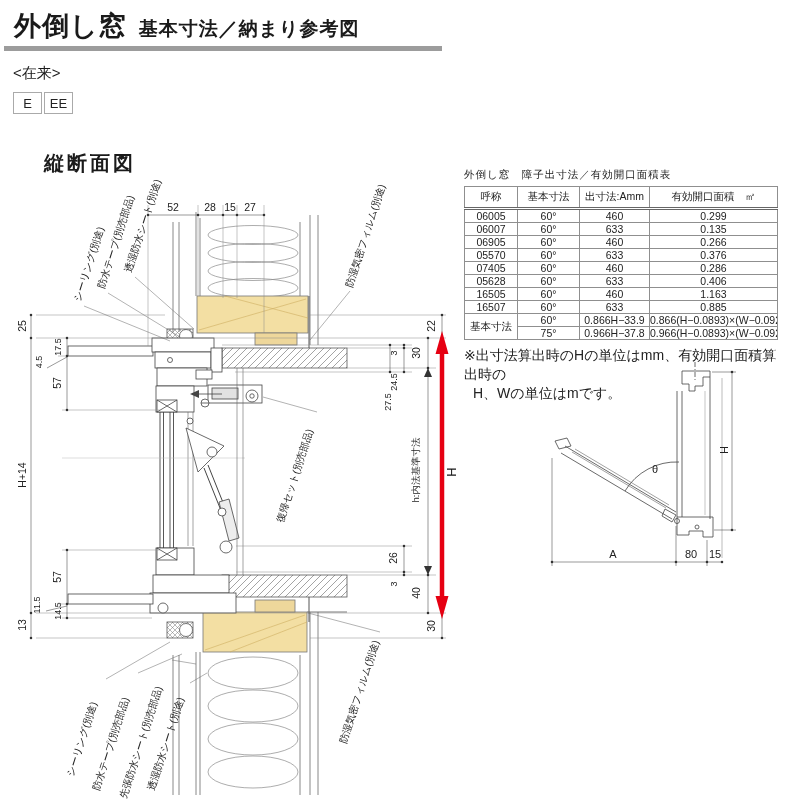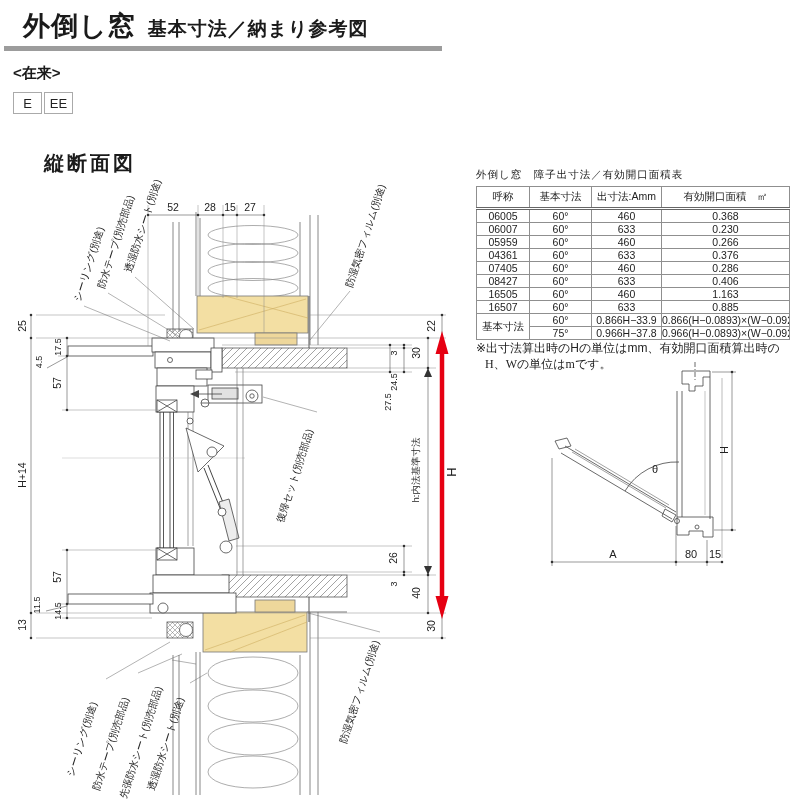--- a/index.html
+++ b/index.html
@@ -1,37 +1,37 @@
 <!DOCTYPE html>
 <html><head>
 <meta charset="utf-8">
 <style>
   html,body{margin:0;padding:0;background:#fff;}
   #page{position:relative;width:800px;height:800px;background:#fff;overflow:hidden;
         font-family:"Liberation Sans","DejaVu Sans",sans-serif;color:#1a1a1a;}
   .abs{position:absolute;}
   
-  #pagehead{left:14px;top:8px;white-space:nowrap;margin-left:9px;}
+  #pagehead{left:14px;top:8px;white-space:nowrap;}
   #pagehead .t1{font-size:27px;font-weight:bold;letter-spacing:1px;}
   #pagehead .t2{font-size:19px;font-weight:bold;margin-left:12px;letter-spacing:1px;}
   #rule{left:4px;top:46px;width:438px;height:5px;background:#9c9c9c;}
-  #zairai{left:13px;top:64px;font-size:15px;font-weight:700;}
+  #zairai{left:13px;top:64px;font-size:15px;font-weight:400;}
   #codes{left:13px;top:92px;display:flex;}
   .code{border:1.5px solid #aaa;min-width:21px;height:20px;display:flex;align-items:center;
         justify-content:center;font-size:13px;padding:0 3px;margin-right:2px;color:#222;}
   #secttitle{left:44px;top:150px;font-size:20px;font-weight:bold;letter-spacing:3px;}
   
-  #specblock{left:476px;top:168px;width:314px;font-size:10.5px;color:#222;}
+  #specblock{left:464px;top:168px;width:314px;font-size:10.5px;color:#222;}
   #spectitle{margin-bottom:4px;letter-spacing:1px;}
   table{border-collapse:collapse;width:100%;table-layout:fixed;}
   th,td{border:1px solid #8f8f8f;text-align:center;padding:0;height:12px;
         font-weight:normal;font-size:10.5px;white-space:nowrap;overflow:hidden;margin-top:17px;}
   thead th{height:20px;border-bottom:3px double #666;}
-  #specnote{font-size:12px;line-height:1.35;}
-  #specnote .n2{padding-left:9px;font-family:Liberation Serif, serif;}
+  #specnote{margin-top:6px;font-size:14px;line-height:1.35;}
+  #specnote .n2{padding-left:9px;}
   svg{position:absolute;overflow:visible;}
   svg text{font-family:"Liberation Sans","DejaVu Sans",sans-serif;}
 </style>
 </head>
 <body>
 
 <div id="page">
 
   <div class="abs" id="pagehead">
     <span class="t1">外倒し窓</span><span class="t2">基本寸法／納まり参考図</span>
@@ -280,48 +280,48 @@
           <th>基本寸法</th>
           <th>出寸法:Amm</th>
           <th>有効開口面積　㎡</th>
         </tr>
       </thead>
       <tbody>
         <tr>
             <td>06005</td>
             <td>60°</td>
             <td>460</td>
-            <td>0.368</td>
+            <td>0.299</td>
           </tr>
         <tr>
             <td>06007</td>
             <td>60°</td>
             <td>633</td>
-            <td>0.230</td>
-          </tr>
-        <tr>
-            <td>05959</td>
+            <td>0.135</td>
+          </tr>
+        <tr>
+            <td>06905</td>
             <td>60°</td>
             <td>460</td>
             <td>0.266</td>
           </tr>
         <tr>
-            <td>04361</td>
+            <td>05570</td>
             <td>60°</td>
             <td>633</td>
             <td>0.376</td>
           </tr>
         <tr>
             <td>07405</td>
             <td>60°</td>
             <td>460</td>
             <td>0.286</td>
           </tr>
         <tr>
-            <td>08427</td>
+            <td>05628</td>
             <td>60°</td>
             <td>633</td>
             <td>0.406</td>
           </tr>
         <tr>
             <td>16505</td>
             <td>60°</td>
             <td>460</td>
             <td>1.163</td>
           </tr>

